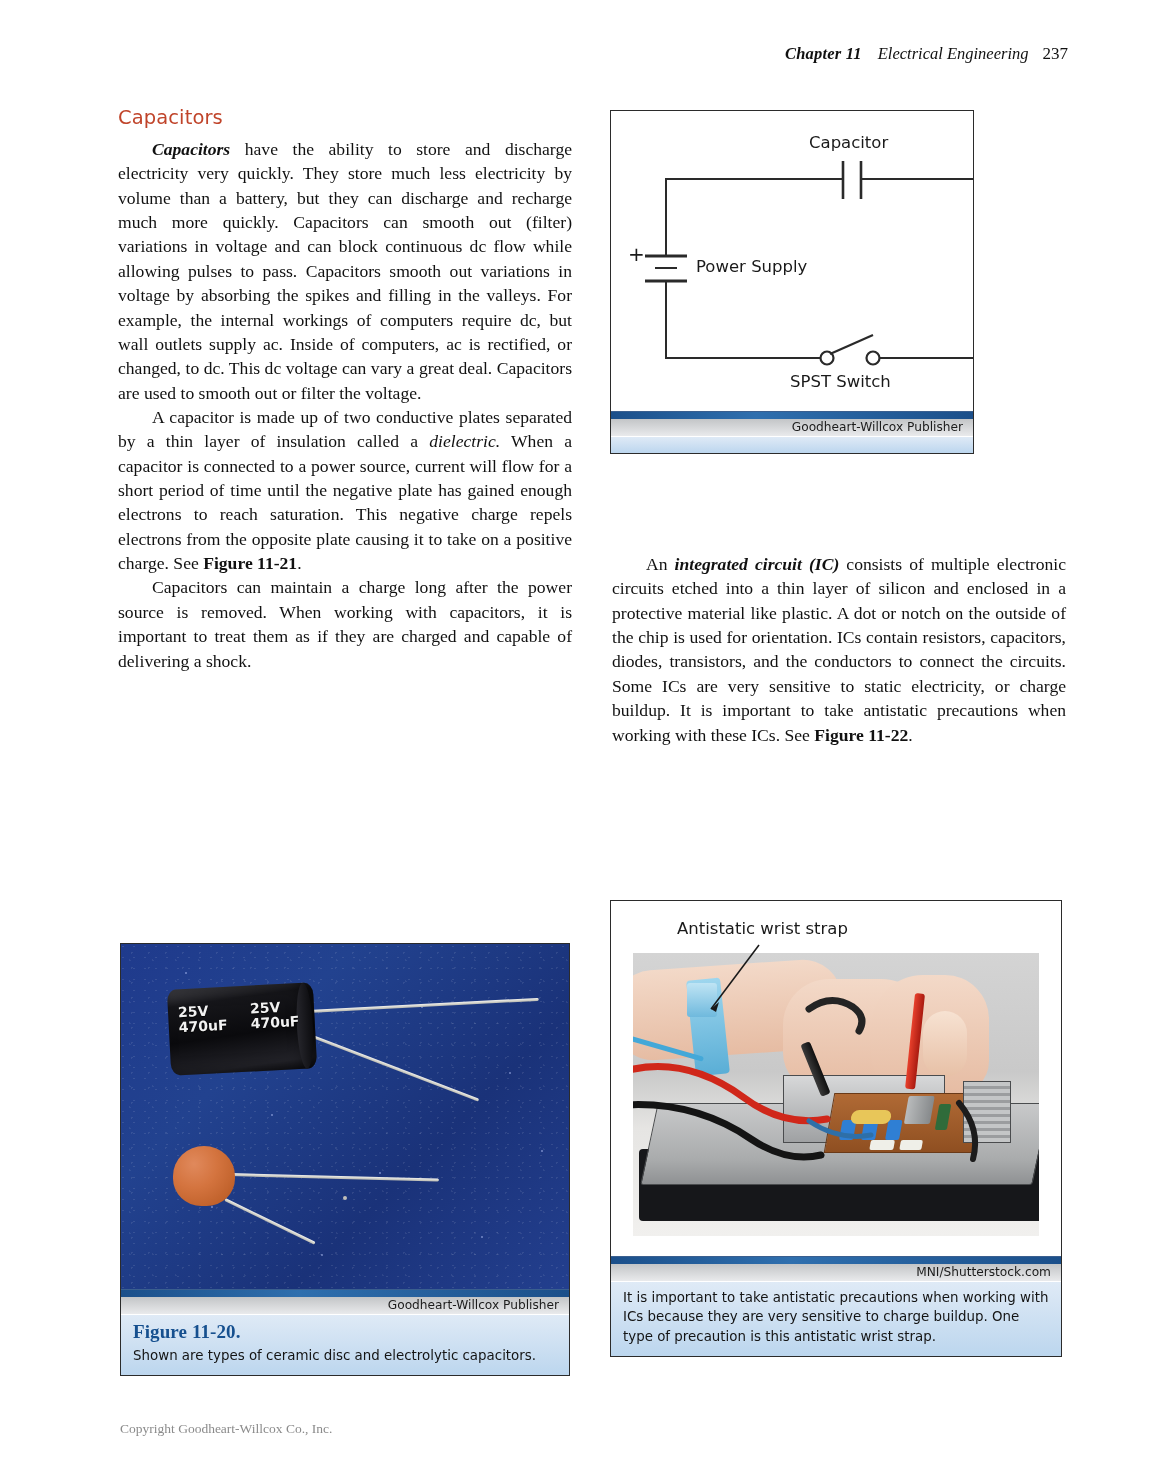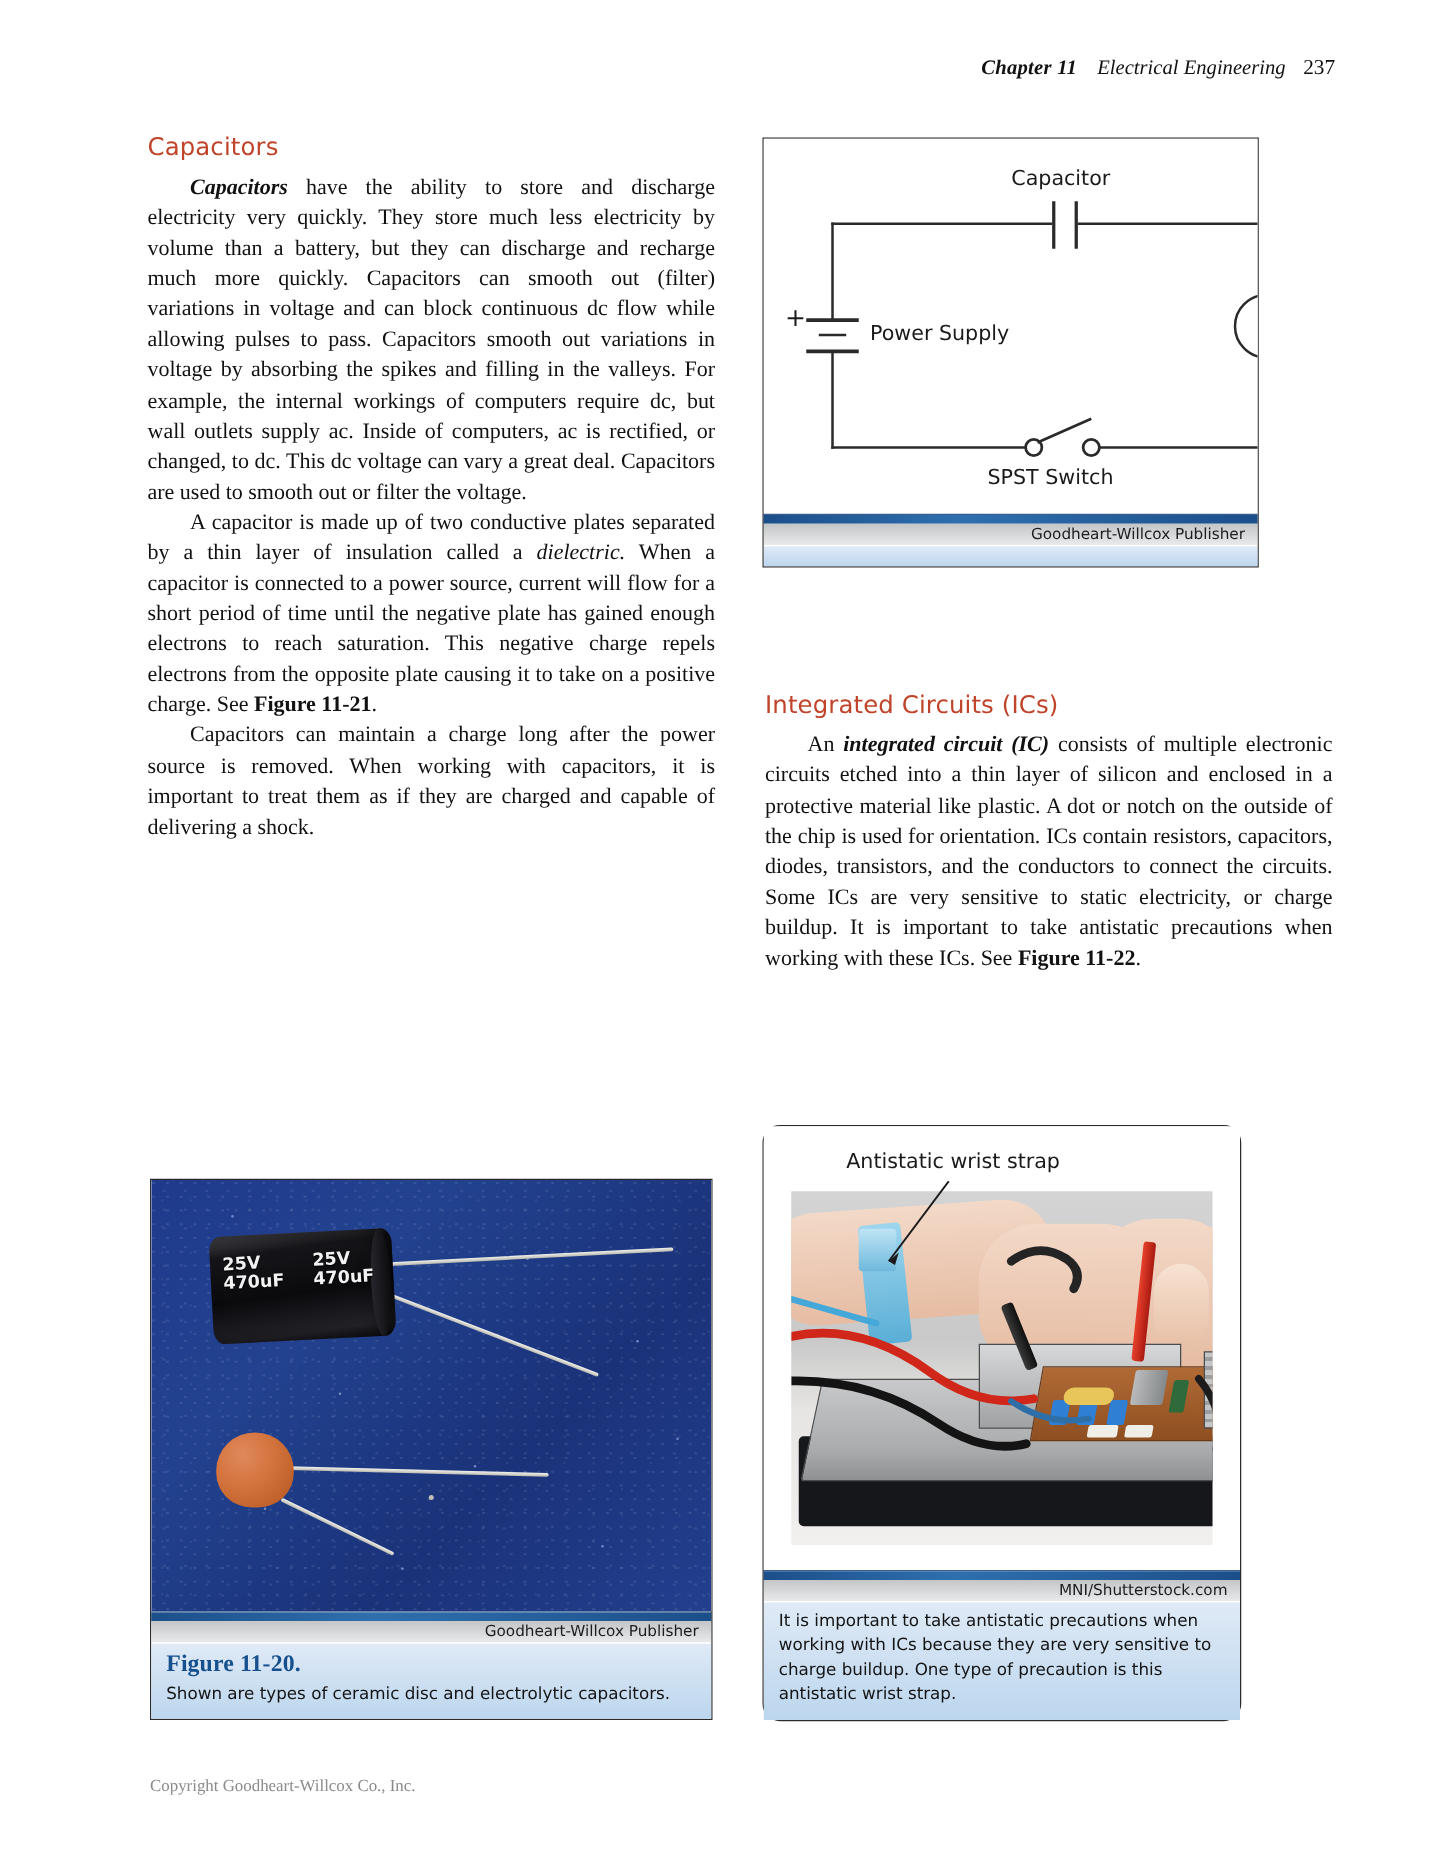--- a/index.html
+++ b/index.html
@@ -259,27 +259,26 @@
   <p class="body">
     <span>A capacitor is made up of two conductive plates separated by a thin layer of insulation called a </span><span class="it">dielectric.</span><span> When a capacitor is connected to a power source, current will flow for a short period of time until the negative plate has gained enough electrons to reach saturation. This negative charge repels electrons from the opposite plate causing it to take on a positive charge. See </span><span class="bd">Figure 11-21</span><span>.</span>
   </p>
 
   <p class="body">
     <span>Capacitors can maintain a charge long after the power source is removed. When working with capacitors, it is important to treat them as if they are charged and capable of delivering a shock.</span>
   </p>
 </div>
 
 <div class="col col-right">
-  <h2 class="section-head">Integrated Circuits (ICs)</h2>
   <p class="body">
     <span>An </span><span class="bi">integrated circuit (IC)</span><span> consists of multiple electronic circuits etched into a thin layer of silicon and enclosed in a protective material like plastic. A dot or notch on the outside of the chip is used for orientation. ICs contain resistors, capacitors, diodes, transistors, and the conductors to connect the circuits. Some ICs are very sensitive to static electricity, or charge buildup. It is important to take antistatic precautions when working with these ICs. See </span><span class="bd">Figure 11-22</span><span>.</span>
   </p>
 </div>
 
-<div class="figure" style="left:610px; top:110px; width:397px;">
+<div class="figure" style="left:610px; top:110px; width:364px;">
   <div class="fig-img-area" style="height:300px;">
     <svg width="450" height="300" viewBox="0 0 450 300" style="display:block;">
 
       <g stroke="#2a2a2a" stroke-width="2" fill="none" stroke-linecap="square">
 
         <path d="M55 68 L55 145"></path>
         <path d="M55 68 L230 68"></path>
         <path d="M252 68 L402 68"></path>
 
         <path d="M402 68 L402 125"></path>
@@ -361,21 +360,21 @@
   <div class="caption">
     <div class="cap-topbar"></div>
     <div class="cap-credit">Goodheart-Willcox Publisher</div>
     <div class="cap-body">
       <div class="cap-title">Figure 11-20.</div>
       <div class="cap-text">Shown are types of ceramic disc and electrolytic capacitors.</div>
     </div>
   </div>
 </div>
 
-<div class="figure" style="left:610px; top:900px; width:383px;border-radius:14px;">
+<div class="figure" style="left:610px; top:900px; width:452px;">
   <div class="fig-img-area photo-ic" style="position:relative; height:355px;">
 
     <span class="callout-label" style="left:66px; top:18px;">Antistatic wrist strap</span>
 
     <svg width="450" height="355" viewBox="0 0 450 355" style="position:absolute; left:0; top:0; pointer-events:none; z-index:6;">
       <g>
         <line x1="148" y1="44" x2="100" y2="108" stroke="#1a1a1a" stroke-width="1.6"></line>
         <polygon points="100,108 108,101 105,111" fill="#1a1a1a"></polygon>
       </g>
     </svg>

